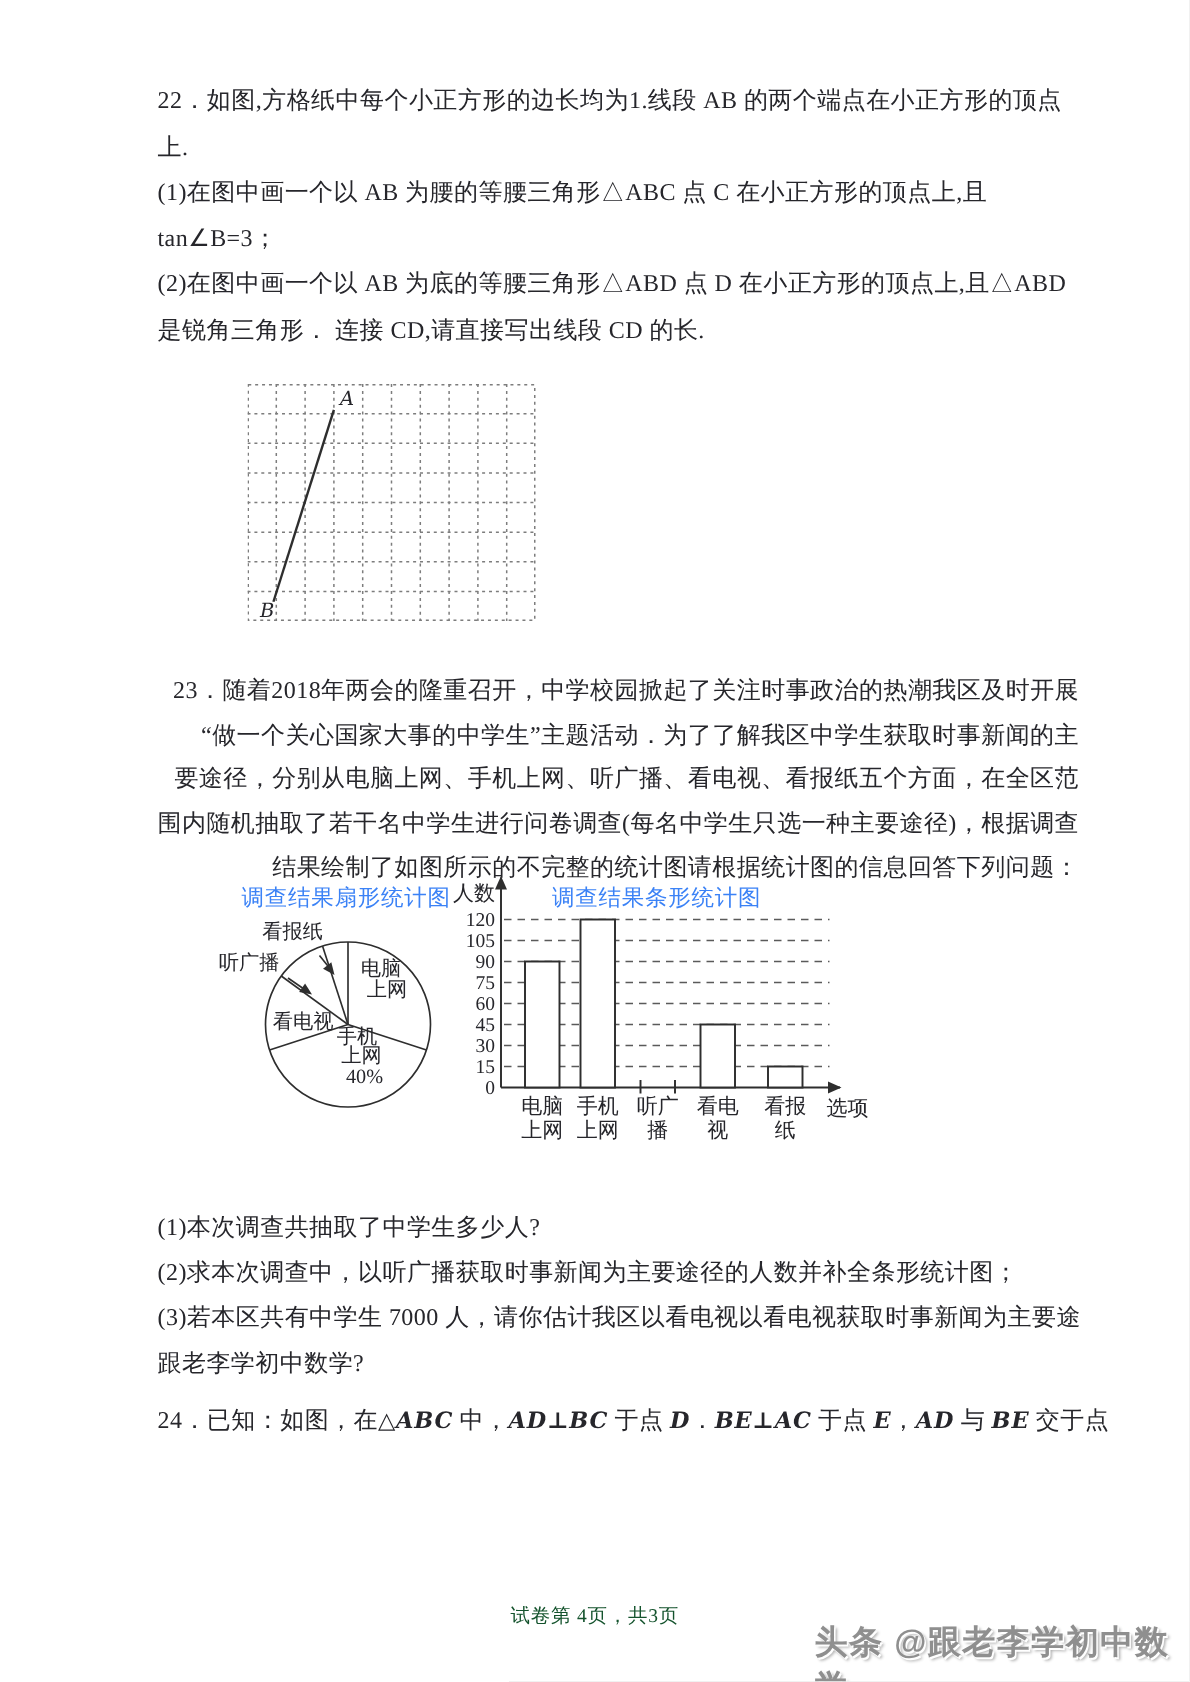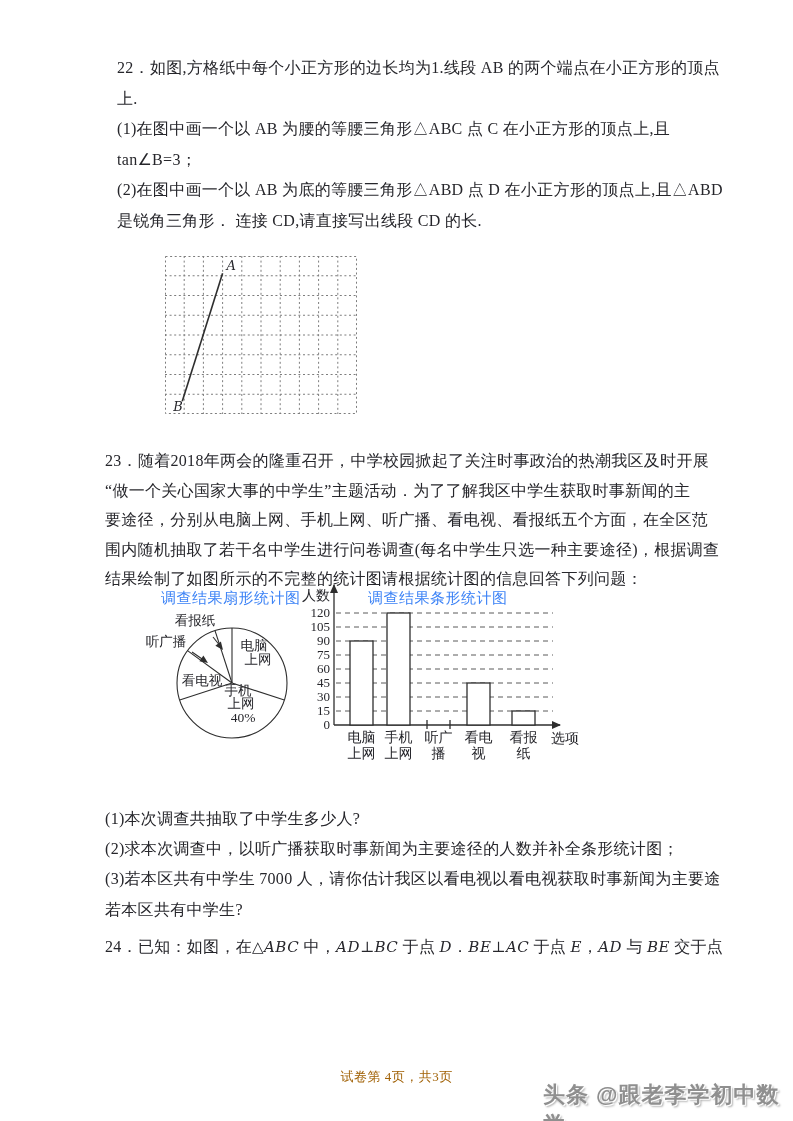--- a/index.html
+++ b/index.html
@@ -1,29 +1,29 @@
 <!DOCTYPE html>
 <html><head>
 <meta charset="utf-8">
 <style>
   html,body{margin:0;padding:0;background:#e8e8e8;}
   #page{position:relative;width:793px;height:1121px;background:#ffffff;margin:0 auto;
         font-family:"Liberation Serif",serif;color:#26262b;overflow:hidden;}
   .tblock{position:absolute;left:105px;white-space:nowrap;}
   .tline{font-size:16px;letter-spacing:.3px;}
-  .b22 .tline{line-height:30.6px;height:30.6px;margin-left:12px;}
-  .b23 .tline{line-height:29.6px;height:29.6px;}
+  .b22 .tline{line-height:30.6px;height:30.6px;}
+  .b23 .tline{line-height:29.6px;height:29.6px;text-align:right;}
   .bq  .tline{line-height:30.2px;height:30.2px;}
   .b24 .tline{line-height:34px;height:34px;}
-  .math{font-style:italic;font-family:"DejaVu Serif",serif;font-size:15px;letter-spacing:.5px;}
+  .math{font-style:italic;font-family:"DejaVu Serif",serif;font-size:15px;letter-spacing:.5px;font-weight:bold;}
   .figwrap{position:absolute;left:165px;top:256px;}
   .ctitle{position:absolute;font-size:15px;letter-spacing:.5px;color:#3b82f6;}
   .piewrap{position:absolute;left:115px;top:588px;}
   .barwrap{position:absolute;left:295px;top:580px;}
-  .footer{position:absolute;top:1068px;left:0;width:100%;text-align:center;font-size:13px;color:#a16207;letter-spacing:.5px;}
+  .footer{position:absolute;top:1068px;left:0;width:100%;text-align:center;font-size:13px;color:#14532d;letter-spacing:.5px;}
   .wm{position:absolute;top:1080px;left:543px;font-family:"Liberation Sans",sans-serif;font-weight:bold;
       font-size:22px;color:#8f8f8f;letter-spacing:1px;
       text-shadow:1px 1px 0 #ffffff,2px 2px 2px #b0b0b0;}
   
   .gridline{stroke:#7d7d7d;stroke-width:1;stroke-dasharray:2,2.6;fill:none;}
   .abline{stroke:#2e2e2e;stroke-width:1.6;}
   .figlabel{font-family:"DejaVu Serif",serif;font-style:italic;font-size:13px;fill:#26262b;}
   .axis{stroke:#2e2e2e;stroke-width:1.3;fill:none;}
   .ah{fill:#2e2e2e;stroke:none;}
   .dash{stroke:#5a5a5a;stroke-width:1;stroke-dasharray:5,4;}
@@ -148,21 +148,21 @@
         <text x="183.5" y="178" class="catlabel" text-anchor="middle">视</text>
         <text x="228.5" y="162" class="catlabel" text-anchor="middle">看报</text>
         <text x="228.5" y="178" class="catlabel" text-anchor="middle">纸</text>
       </svg>
   </div>
 
   <div class="tblock bq" style="top:804px">
       <div class="tline"><span>(1)本次调查共抽取了中学生多少人?</span></div>
       <div class="tline"><span>(2)求本次调查中，以听广播获取时事新闻为主要途径的人数并补全条形统计图；</span></div>
       <div class="tline"><span>(3)若本区共有中学生 7000 人，请你估计我区以看电视以看电视获取时事新闻为主要途</span></div>
-      <div class="tline"><span>若本区共有中学生?</span></div>
+      <div class="tline"><span>跟老李学初中数学?</span></div>
     </div>
 
   <div class="tblock b24" style="top:930px">
       <div class="tline"><span>24．已知：如图，在</span><span class="math">△ABC</span><span> 中，</span><span class="math">AD⊥BC</span><span> 于点 </span><span class="math">D</span><span>．</span><span class="math">BE⊥AC</span><span> 于点 </span><span class="math">E</span><span>，</span><span class="math">AD</span><span> 与 </span><span class="math">BE</span><span> 交于点</span></div>
     </div>
 
   <div class="footer">试卷第 4页，共3页</div>
   <div class="wm">头条 @跟老李学初中数学</div>
 
 </div>

